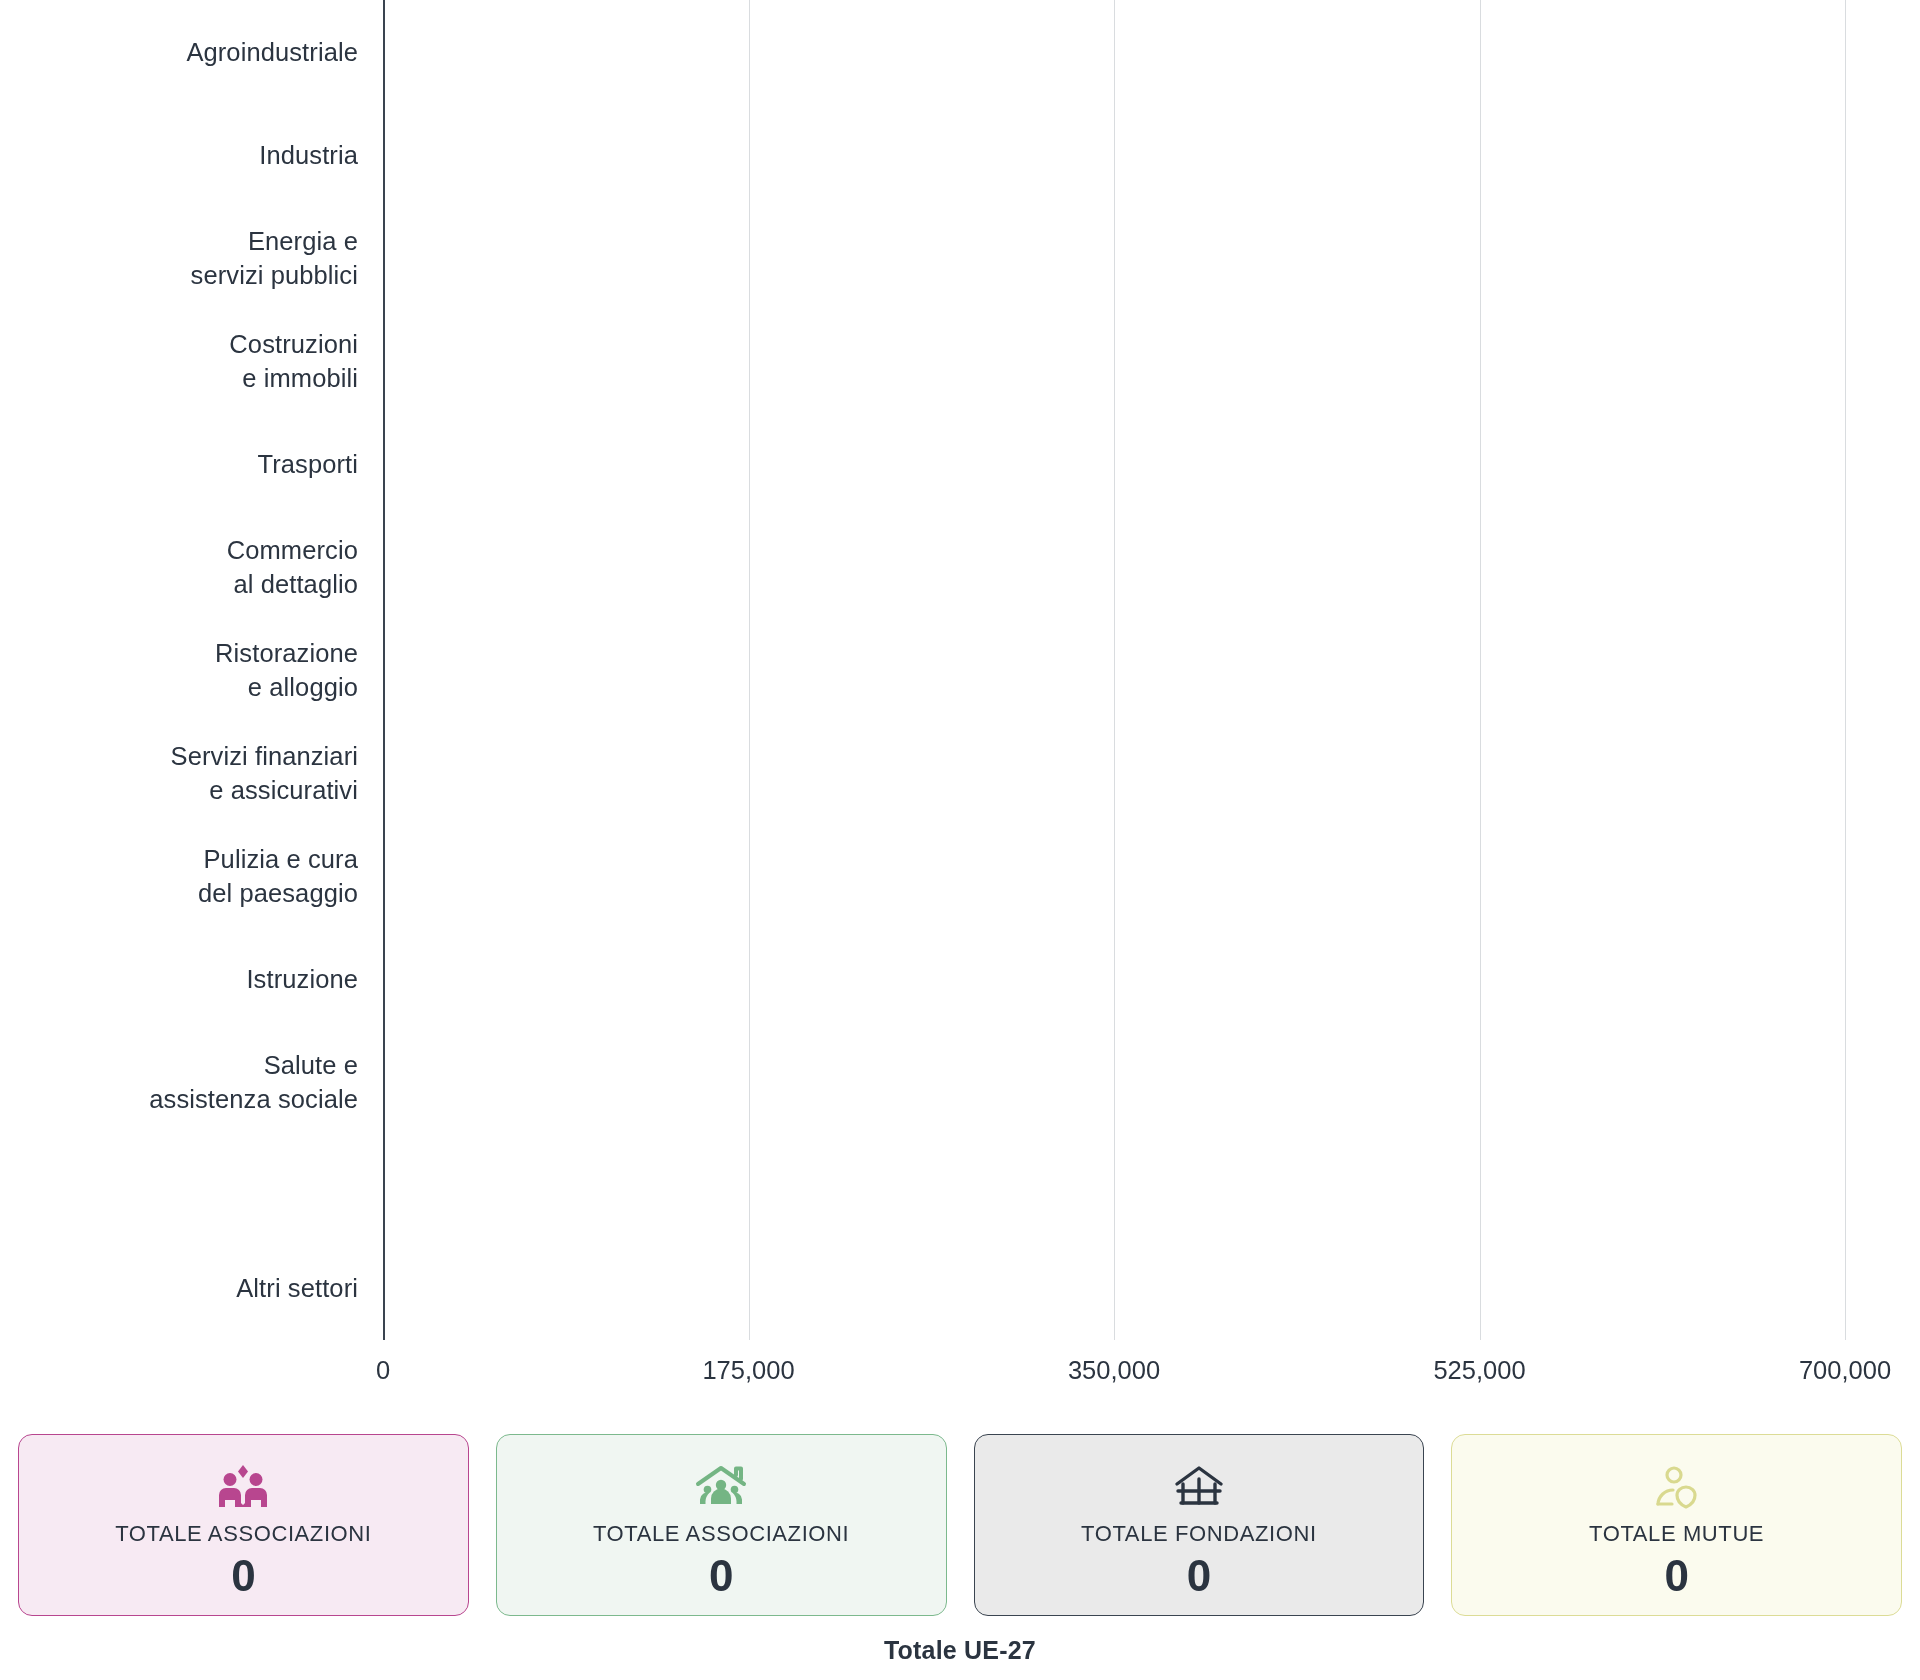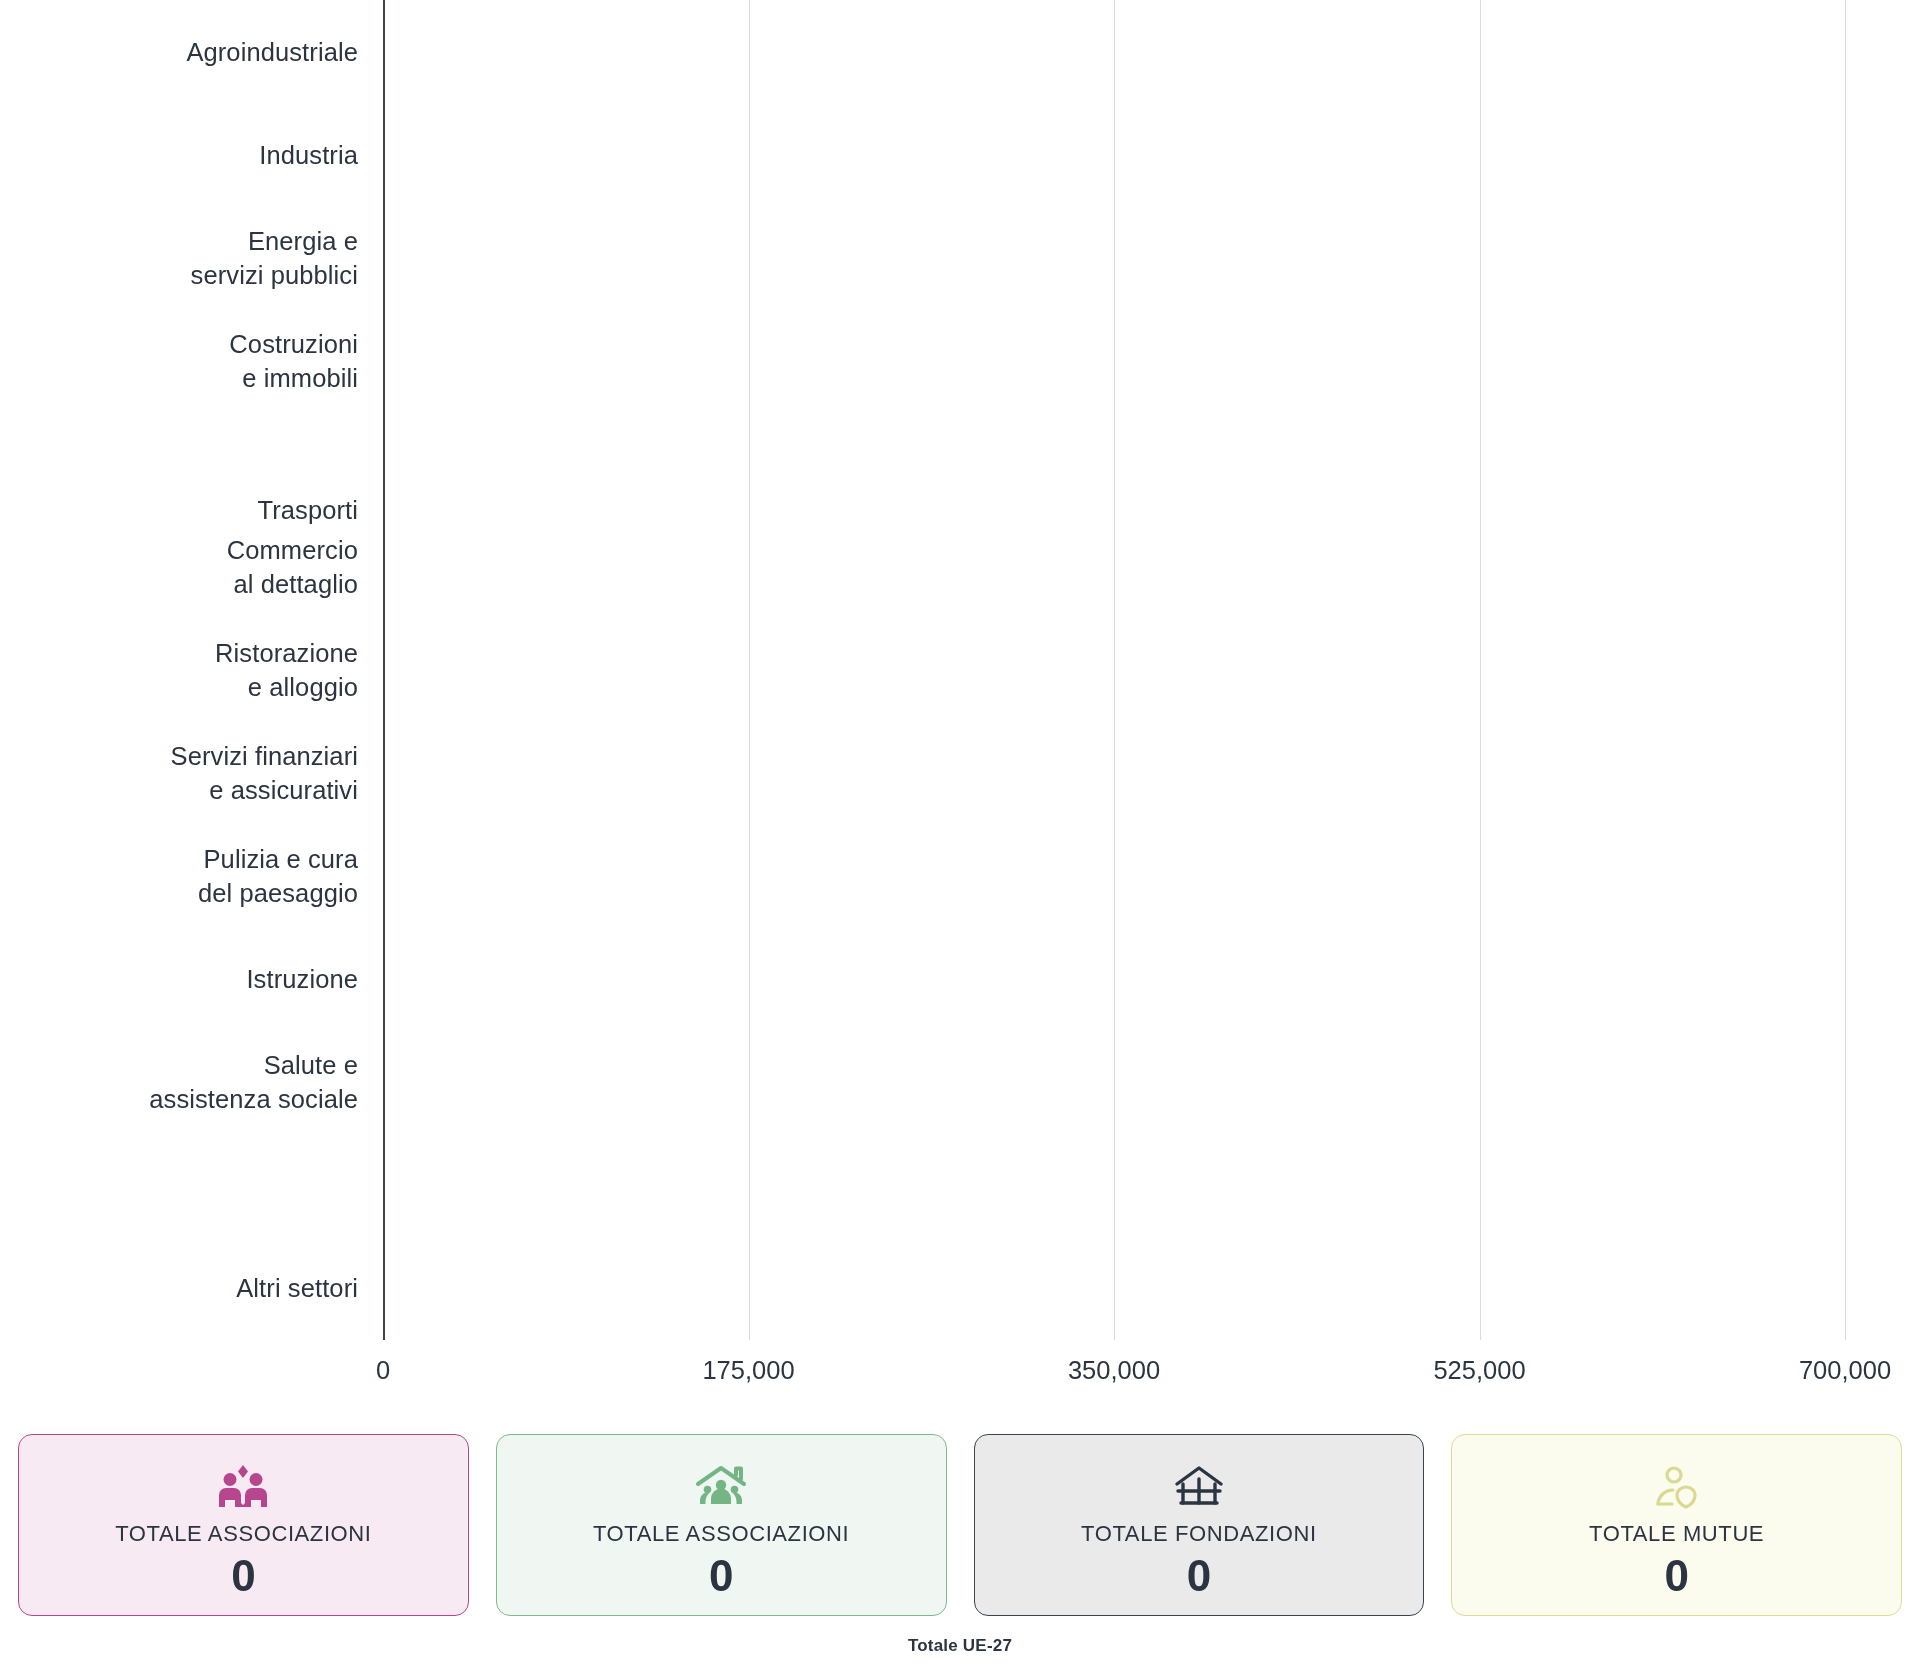--- a/index.html
+++ b/index.html
@@ -142,21 +142,21 @@
     margin-top: 2px;
   }
 
   
   .footer-label {
     position: absolute;
     left: 0;
     top: 1636px;
     width: 1920px;
     text-align: center;
-    font-size: 17px;
+    font-size: 25px;
     font-weight: bold;
     color: #2b3440;
     letter-spacing: 0.2px;
   }
 </style>
 </head>
 <body>
 
 <div class="chart-wrap">
 
@@ -169,21 +169,21 @@
     </div>
   <div class="axis-line"></div>
 
   <div class="cat-labels" id="cat-labels">
       <div class="cat-label" style="top: 51.5385px;">Agroindustriale</div>
       <div class="cat-label" style="top: 154.615px;">Industria</div>
       <div class="cat-label" style="top: 257.692px;">Energia e
 servizi pubblici</div>
       <div class="cat-label" style="top: 360.769px;">Costruzioni
 e immobili</div>
-      <div class="cat-label" style="top: 463.846px; margin-top: 46px;">Trasporti</div>
+      <div class="cat-label" style="top: 463.846px;">Trasporti</div>
       <div class="cat-label" style="top: 566.923px;">Commercio
 al dettaglio</div>
       <div class="cat-label" style="top: 670px;">Ristorazione
 e alloggio</div>
       <div class="cat-label" style="top: 773.077px; margin-left: 30px;">Servizi finanziari
 e assicurativi</div>
       <div class="cat-label" style="top: 876.154px;">Pulizia e cura
 del paesaggio</div>
       <div class="cat-label" style="top: 979.231px;">Istruzione</div>
       <div class="cat-label" style="top: 1082.31px;">Salute e

